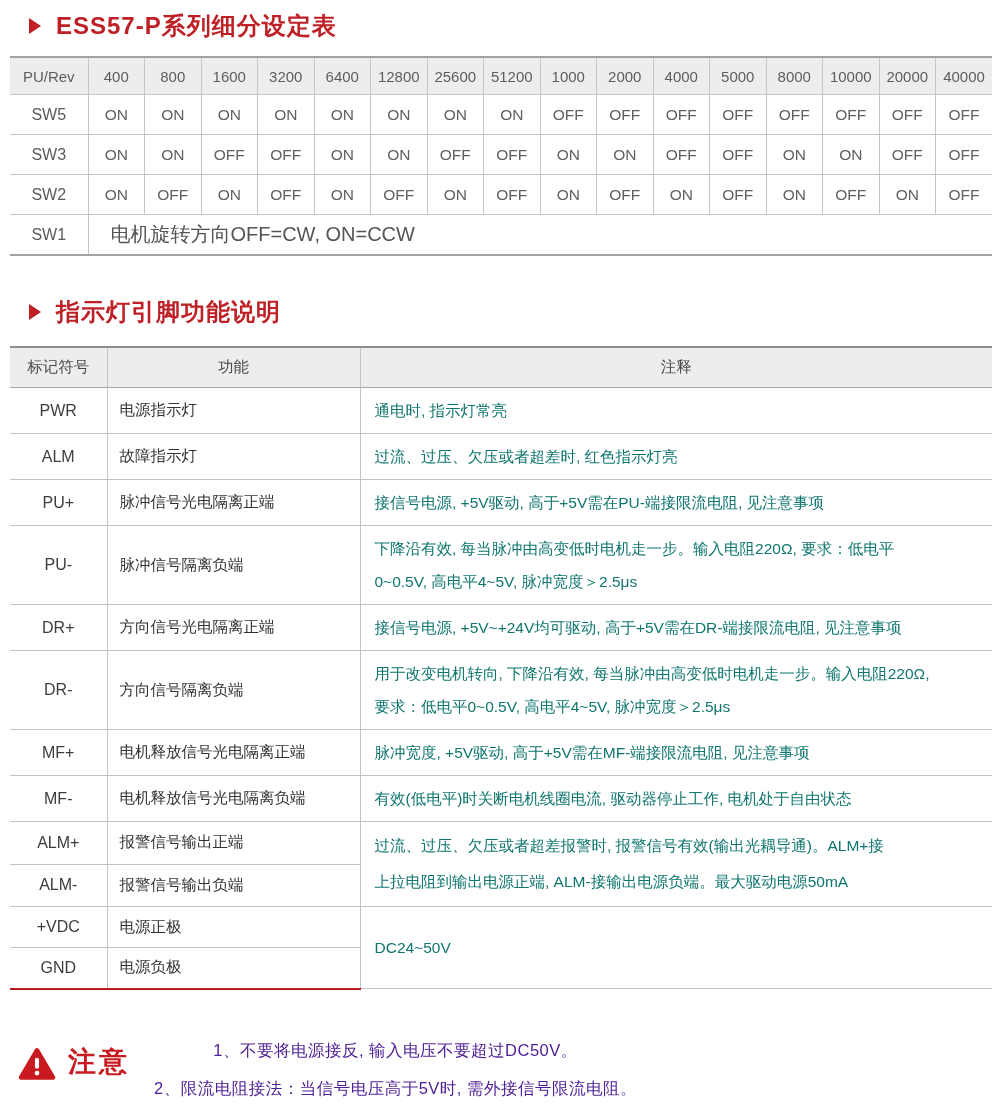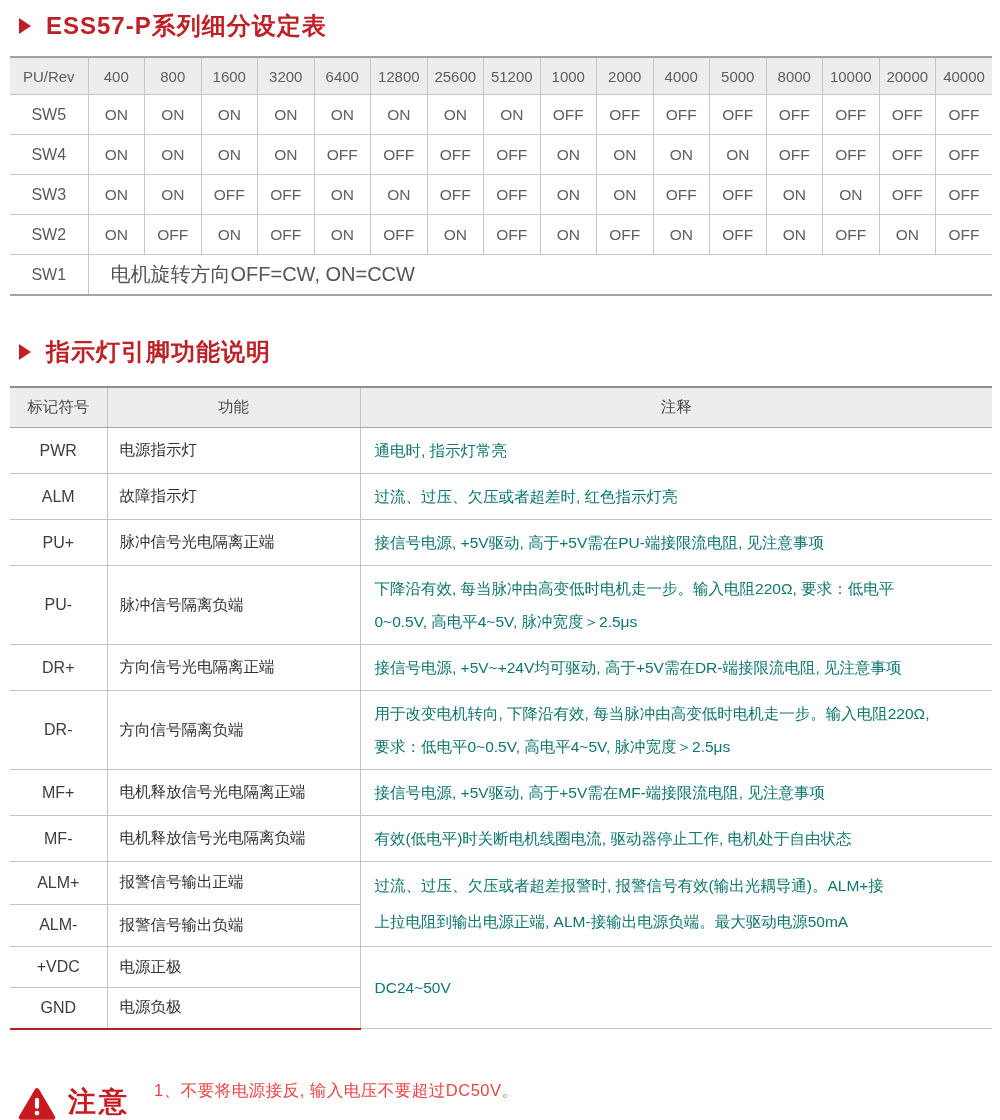--- a/index.html
+++ b/index.html
@@ -4,21 +4,21 @@
 <style>
   html,body{margin:0;padding:0;}
   body{
     width:1000px;height:1120px;background:#ffffff;overflow:hidden;
     font-family:"Liberation Sans","DejaVu Sans",sans-serif;
     -webkit-font-smoothing:antialiased;
   }
   .page{padding:6px 8px 0 10px;}
 
   
-  .section-title{display:flex;align-items:center;gap:15px;margin-left:9px;}
+  .section-title{display:flex;align-items:center;gap:15px;margin-left:19px;}
   .tri{width:0;height:0;border-left:12px solid #be2026;border-top:8px solid transparent;border-bottom:8px solid transparent;flex:0 0 auto;}
   .section-title .txt{color:#be2026;font-size:24px;font-weight:bold;letter-spacing:1px;}
   #title1{padding-top:4px;}
   #title2{margin-top:40px;}
 
   
   table{border-collapse:collapse;table-layout:fixed;width:982px;}
   .t1{margin-top:14px;}
   .t1 th,.t1 td{border:1px solid #c6c6c6;text-align:center;overflow:hidden;}
   .t1 thead th{background:#ededed;height:34px;font-weight:normal;font-size:15px;color:#5d5d5d;border-top:2px solid #a3a3a3;}
@@ -43,21 +43,21 @@
   .t2 td.fn{padding-left:12px;font-size:15.5px;color:#333;margin-left:24px;}
   .t2 td.note{padding:6px 14px;font-size:15.5px;color:#0f766e;line-height:33px;white-space:pre-line;vertical-align:middle;}
   .t2 td.note.merged{line-height:36px;}
 
   
   .notice{display:flex;align-items:flex-start;margin-top:50px;margin-left:8px;}
   .notice-badge{display:flex;align-items:flex-end;gap:12px;flex:0 0 auto;margin-top:3px;}
   .warn-icon{width:38px;height:34px;display:block;}
   .notice-label{color:#c81a20;font-size:28px;font-weight:bold;letter-spacing:3px;}
   .notice-list{list-style:none;margin:0 0 0 24px;padding:0;}
-  .notice-list li{font-size:16.5px;color:#ef4444;margin-bottom:16px;letter-spacing:0.5px;white-space:pre-wrap;}
+  .notice-list li{font-size:16.5px;color:#4c1d95;margin-bottom:16px;letter-spacing:0.5px;white-space:pre-wrap;text-align:center;}
 </style>
 </head>
 <body>
 
 <div class="page">
 
   <div class="section-title" id="title1">
     <span class="tri"></span>
     <span class="txt">ESS57-P系列细分设定表</span>
   </div>
@@ -117,39 +117,20 @@
           <td>OFF</td>
           <td>OFF</td>
           <td>OFF</td>
           <td>OFF</td>
           <td>OFF</td>
           <td>OFF</td>
           <td>OFF</td>
           <td>OFF</td>
         </tr>
         <tr>
-          <td class="rowlabel">SW4</td>
-          <td>ON</td>
-          <td>ON</td>
-          <td>ON</td>
-          <td>ON</td>
-          <td>OFF</td>
-          <td>OFF</td>
-          <td>OFF</td>
-          <td>OFF</td>
-          <td>ON</td>
-          <td>ON</td>
-          <td>ON</td>
-          <td>ON</td>
-          <td>OFF</td>
-          <td>OFF</td>
-          <td>OFF</td>
-          <td>OFF</td>
-        </tr>
-        <tr>
           <td class="rowlabel">SW3</td>
           <td>ON</td>
           <td>ON</td>
           <td>OFF</td>
           <td>OFF</td>
           <td>ON</td>
           <td>ON</td>
           <td>OFF</td>
           <td>OFF</td>
           <td>ON</td>
@@ -234,21 +215,21 @@
         </tr>
         <tr class="tall">
           <td class="sym">DR-</td>
           <td class="fn">方向信号隔离负端</td>
           <td class="note">用于改变电机转向, 下降沿有效, 每当脉冲由高变低时电机走一步。输入电阻220Ω,
 要求：低电平0~0.5V, 高电平4~5V, 脉冲宽度＞2.5μs</td>
         </tr>
         <tr>
           <td class="sym">MF+</td>
           <td class="fn">电机释放信号光电隔离正端</td>
-          <td class="note">接信号电源, +5V驱动, 高于+5V需在MF-端接限流电阻, 见注意事项</td>
+          <td class="note">脉冲宽度, +5V驱动, 高于+5V需在MF-端接限流电阻, 见注意事项</td>
         </tr>
         <tr>
           <td class="sym">MF-</td>
           <td class="fn">电机释放信号光电隔离负端</td>
           <td class="note">有效(低电平)时关断电机线圈电流, 驱动器停止工作, 电机处于自由状态</td>
         </tr>
         <tr>
           <td class="sym">ALM+</td>
           <td class="fn">报警信号输出正端</td>
           <td class="note merged" rowspan="2">过流、过压、欠压或者超差报警时, 报警信号有效(输出光耦导通)。ALM+接

